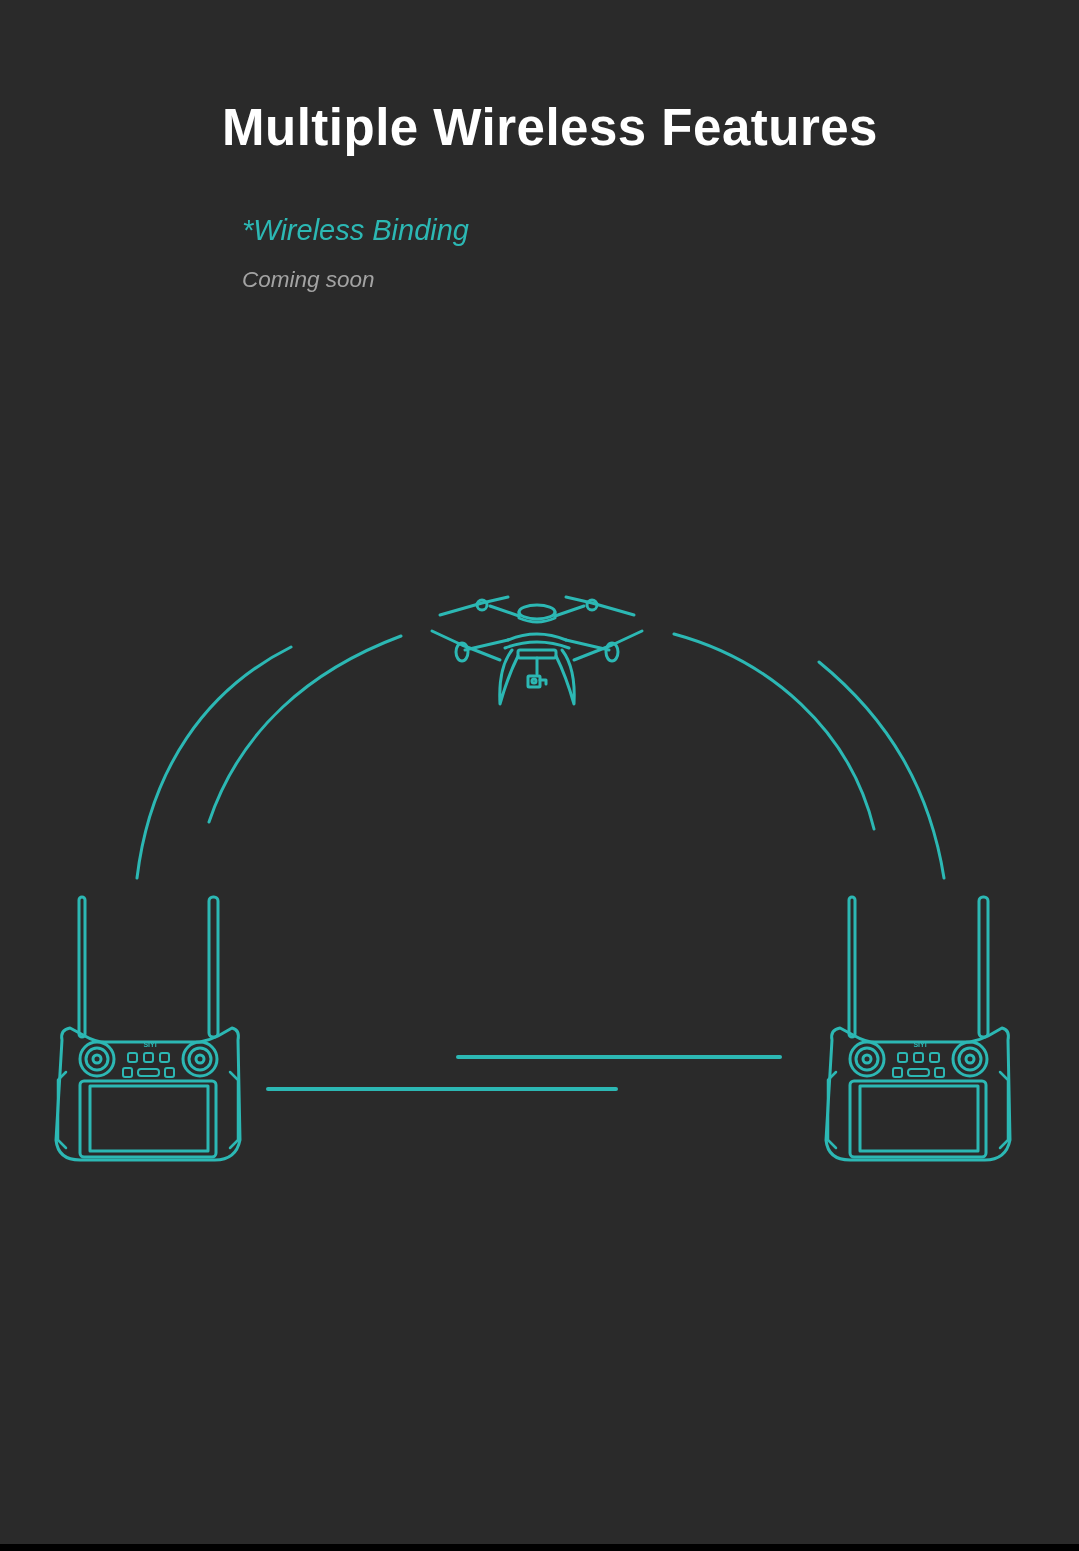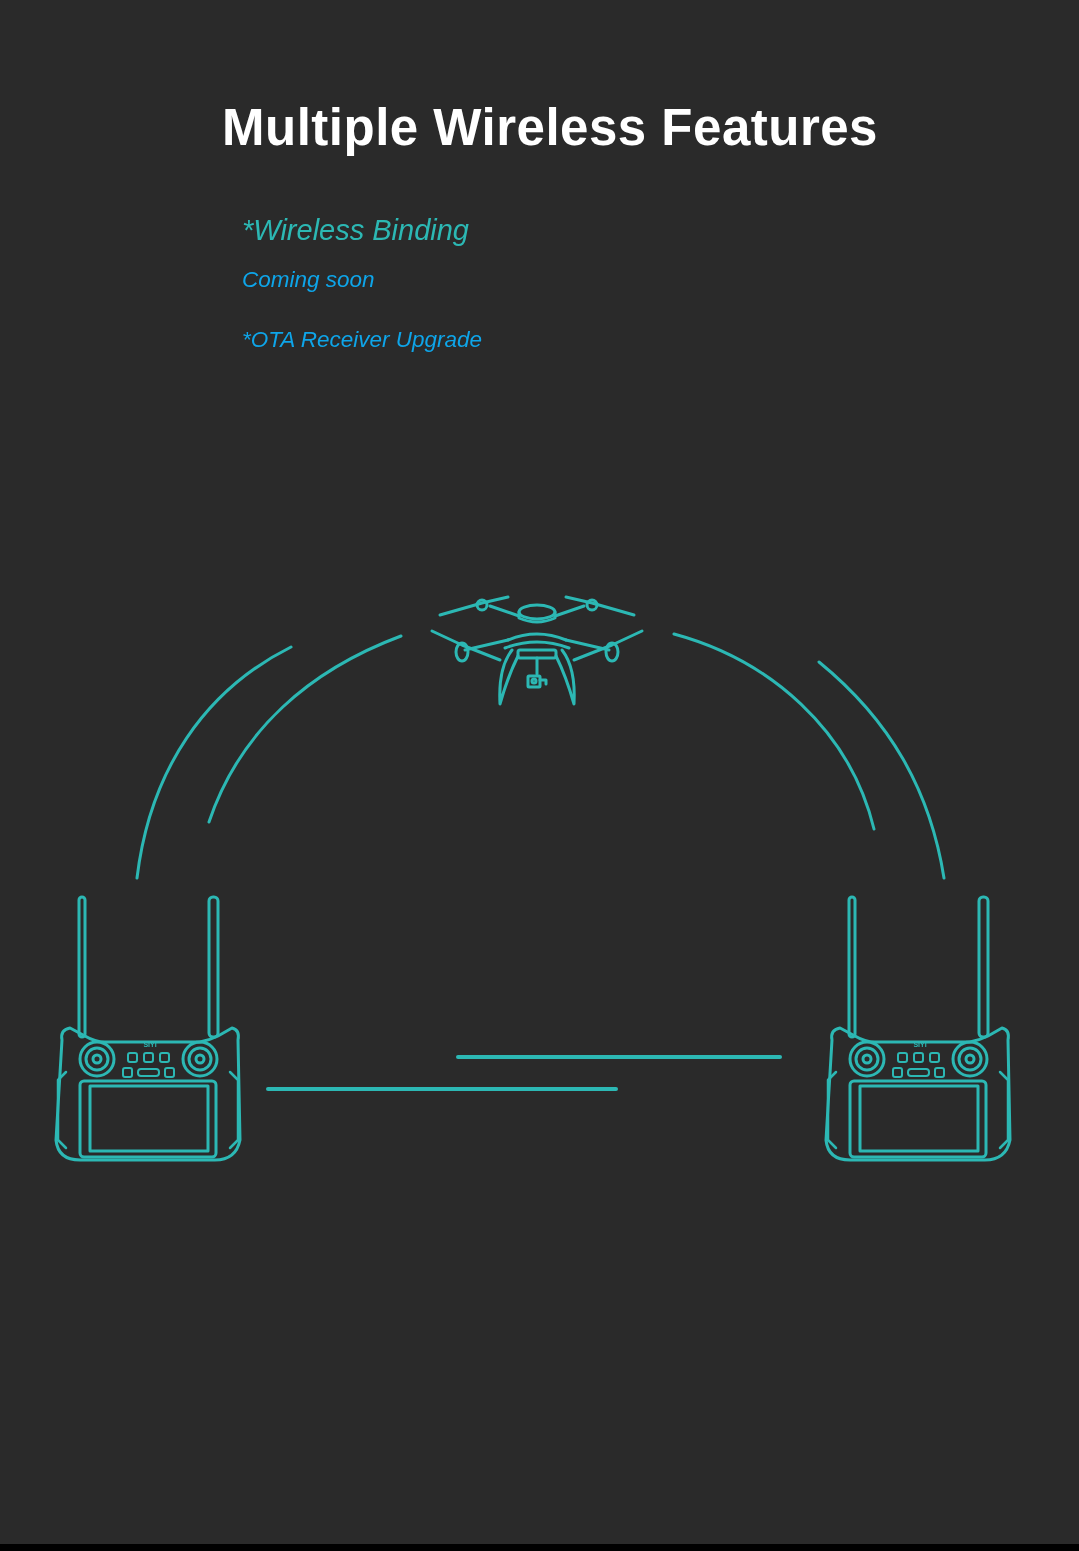--- a/index.html
+++ b/index.html
@@ -12,35 +12,34 @@
       position: absolute; left: 0; width: 1100px; top: 98px;
       text-align: center; color: #ffffff; font-weight: bold;
       font-size: 51px; letter-spacing: 0.5px; line-height: 60px; margin: 0;
     }
     .features { position: absolute; left: 240px; top: 208px; margin: 2px; padding: 0; list-style: none; }
     .feature-head {
       color: #2cb8b4; font-style: italic; font-size: 29px; line-height: 40px;
       margin: 0 0 15px 0;
     }
     .feature-item {
-      color: #0ea5e9; font-style: italic; font-size: 22.5px; line-height: 30px;
+      color: #a3a3a3; font-style: italic; font-size: 22.5px; line-height: 30px;
       margin: 0 0 30px 0;
     }
     .art { position: absolute; left: 0; top: 0; width: 1079px; height: 1551px; }
     .bottom-bar { position: absolute; left: 0; top: 1544px; width: 1079px; height: 7px; background: #000; }
   </style>
 </head>
 <body>
 
 <h1 class="title">Multiple Wireless Features</h1>
 
 <ul class="features">
   <li class="feature-head">*Wireless Binding</li>
   <li class="feature-item">Coming soon</li>
-  <li class="feature-item">*OTA Receiver Upgrade</li>
 </ul>
 
 <svg class="art" viewBox="0 0 1079 1551" fill="none" stroke="#2cb8b4" stroke-linecap="round" stroke-linejoin="round">
 
   <g stroke-width="3">
     <path d="M 137 878 C 150 770 205 690 291 647"></path>
     <path d="M 209 822 C 240 730 310 670 401 636"></path>
     <path d="M 674 634 C 770 660 850 730 874 829"></path>
     <path d="M 819 662 C 890 720 930 790 944 878"></path>
   </g>

